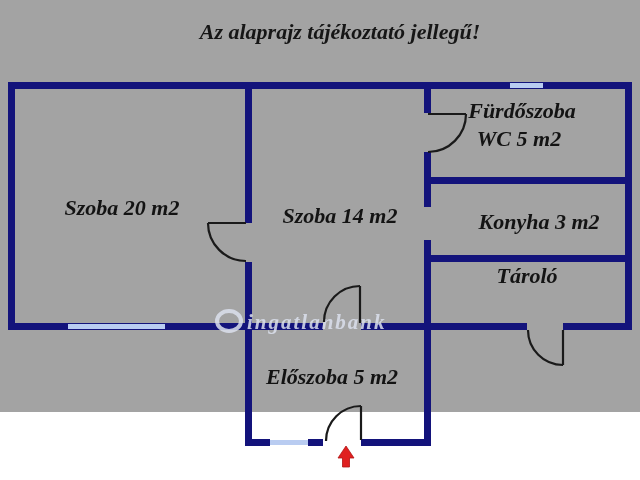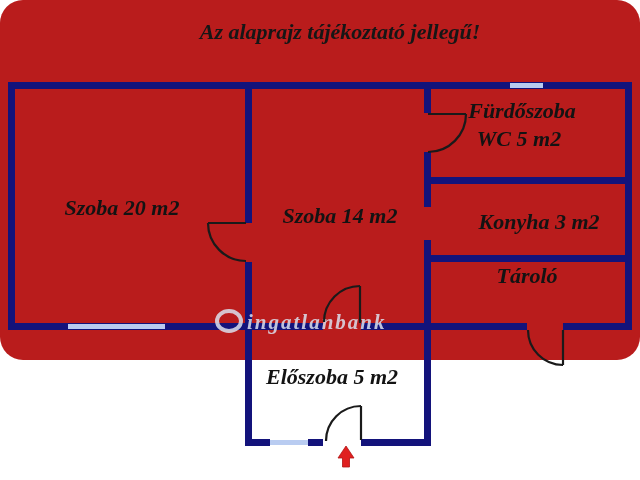--- a/index.html
+++ b/index.html
@@ -7,23 +7,22 @@
     padding: 0;
     background: #ffffff;
     width: 640px;
     height: 480px;
     overflow: hidden;
     font-family: "Liberation Serif", "DejaVu Serif", serif;
   }
   .stage {
     position: relative;
     width: 640px;
-    height: 360px;
-    background: #b91c1c;
-    border-radius: 23px;
+    height: 412px;
+    background: #a3a3a3;
   }
   svg { display: block; }
   .wall   { fill: #13137B; stroke: none; }
   .window { fill: #B9CCF1; stroke: none; }
   .door   { stroke: #1A1A1A; stroke-width: 2.2; fill: none; stroke-linecap: butt; }
   .title-text {
     font-family: "Liberation Serif", "DejaVu Serif", serif;
     font-size: 22px;
     font-weight: bold;
     font-style: italic;

